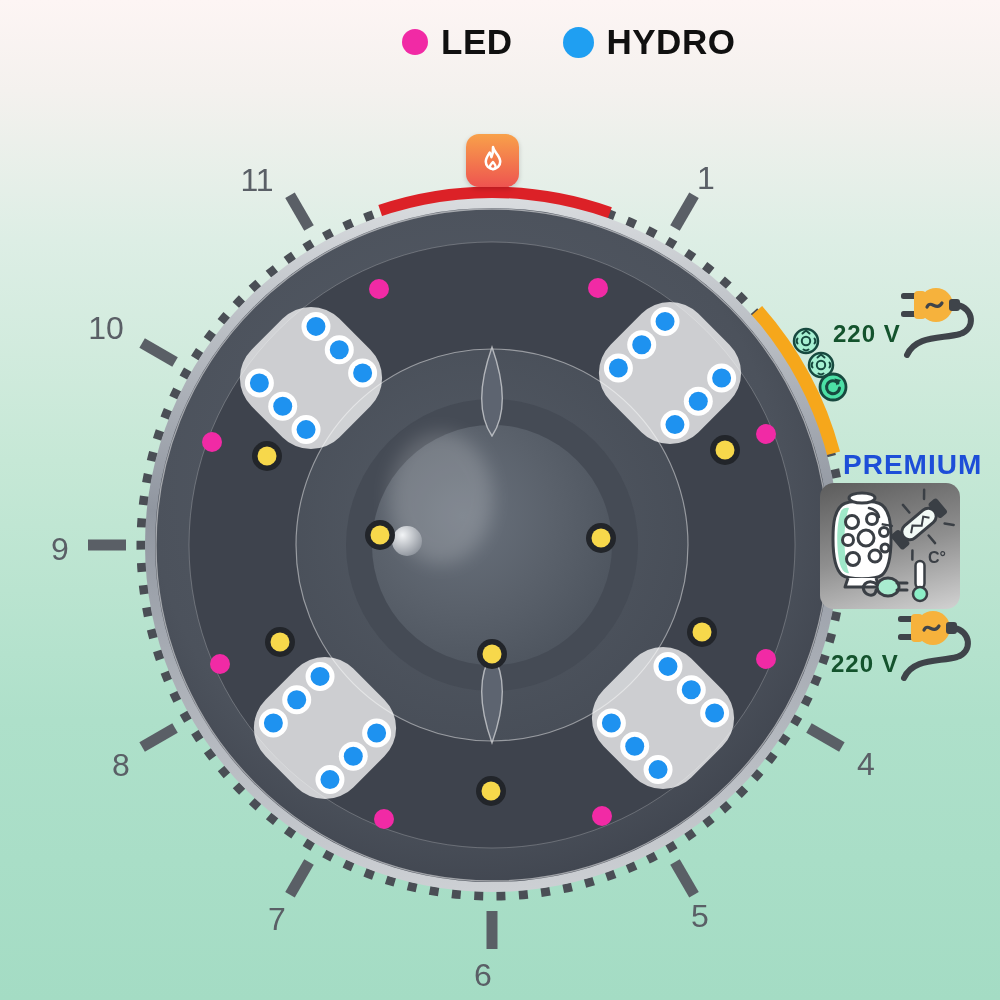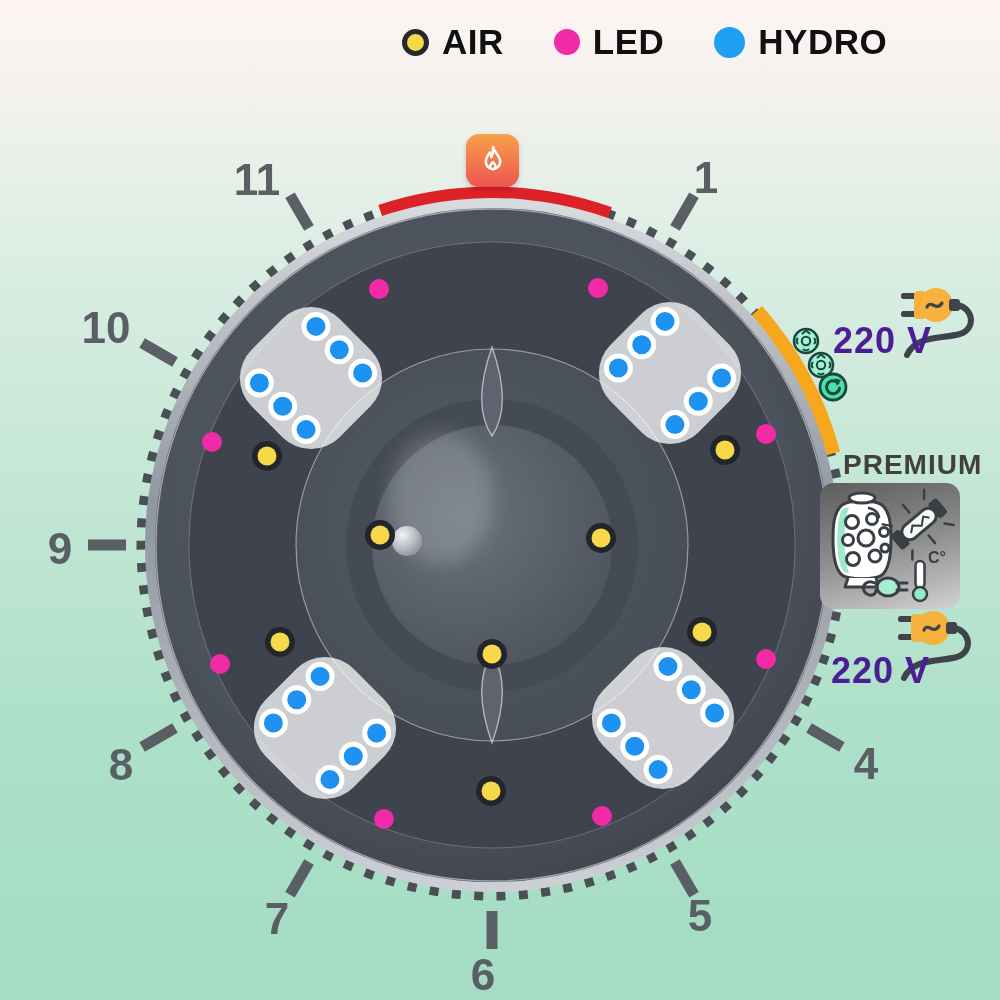--- a/index.html
+++ b/index.html
@@ -6,25 +6,25 @@
   body{
     width:1000px;height:1000px;overflow:hidden;
     font-family:"Liberation Sans",sans-serif;
     background:linear-gradient(180deg,#fdf5f4 0%,#f4f1ee 9%,#ddeee5 24%,#c6e8d6 46%,#aee0ca 72%,#a4dcc4 100%);
   }
   .stage{position:relative;width:1000px;height:1000px;}
   #scene{position:absolute;left:0;top:0;}
   .legend{position:absolute;left:402px;top:22px;display:flex;gap:50px;align-items:center;}
   .legend-item{display:flex;align-items:center;gap:13px;font-size:35px;font-weight:800;color:#101010;letter-spacing:.5px;}
   .legend-dot{border-radius:50%;box-sizing:border-box;}
-  .dial-number{position:absolute;transform:translate(-50%,-50%);font-size:44px;font-weight:700;color:#5a5f66;}
-  .voltage{position:absolute;font-size:36px;font-weight:800;color:#4c1d95;letter-spacing:1px;}
+  .dial-number{position:absolute;transform:translate(-50%,-50%);font-size:32px;font-weight:400;color:#5a5f66;}
+  .voltage{position:absolute;font-size:24px;font-weight:800;color:#14532d;letter-spacing:1px;}
   #voltage-top{left:833px;top:320px;}
   #voltage-bottom{left:831px;top:650px;}
-  .premium-label{position:absolute;left:843px;top:449px;font-size:28px;font-weight:800;color:#404040;letter-spacing:1px;}
+  .premium-label{position:absolute;left:843px;top:449px;font-size:28px;font-weight:800;color:#1d4ed8;letter-spacing:1px;}
   .premium-box{position:absolute;left:820px;top:483px;width:140px;height:126px;border-radius:14px;
     background:linear-gradient(165deg,#5c5c5c 0%,#8f8f8f 52%,#d2d2d2 100%);}
   .flame-badge{position:absolute;left:466px;top:134px;width:53px;height:53px;border-radius:13px;
     background:linear-gradient(180deg,#f8a14a,#ee5450);display:flex;align-items:center;justify-content:center;
     box-shadow:0 2px 5px rgba(0,0,0,.18);}
 </style>
 </head>
 <body>
 
 <div class="stage">
@@ -239,24 +239,20 @@
       <rect x="-35" y="6" width="17" height="6" rx="2.5" fill="#3f444a"></rect>
       <rect x="-22" y="-14" width="12" height="28" rx="4" fill="#f6b23c"></rect>
       <circle cx="0" cy="0" r="17" fill="#f6b23c"></circle>
       <rect x="13" y="-6" width="11" height="12" rx="3" fill="#3f444a"></rect>
       <path d="M-9,2 C-5,-6 0,7 6,-2" stroke="#3f444a" stroke-width="3.2" fill="none" stroke-linecap="round"></path>
     </g>
   </svg>
 
   <div class="legend" id="legend">
       <div class="legend-item">
-        <span class="legend-dot" style="height: 27px; width: 27px; background: rgb(247, 216, 75); border: 5px solid rgb(37, 40, 45);"></span>
-        <span>AIR</span>
-      </div>
-      <div class="legend-item">
         <span class="legend-dot" style="height: 26px; width: 26px; background: rgb(241, 42, 165);"></span>
         <span>LED</span>
       </div>
       <div class="legend-item">
         <span class="legend-dot" style="height: 31px; width: 31px; background: rgb(31, 159, 242);"></span>
         <span>HYDRO</span>
       </div>
     </div>
 
   <div id="dial-numbers">

